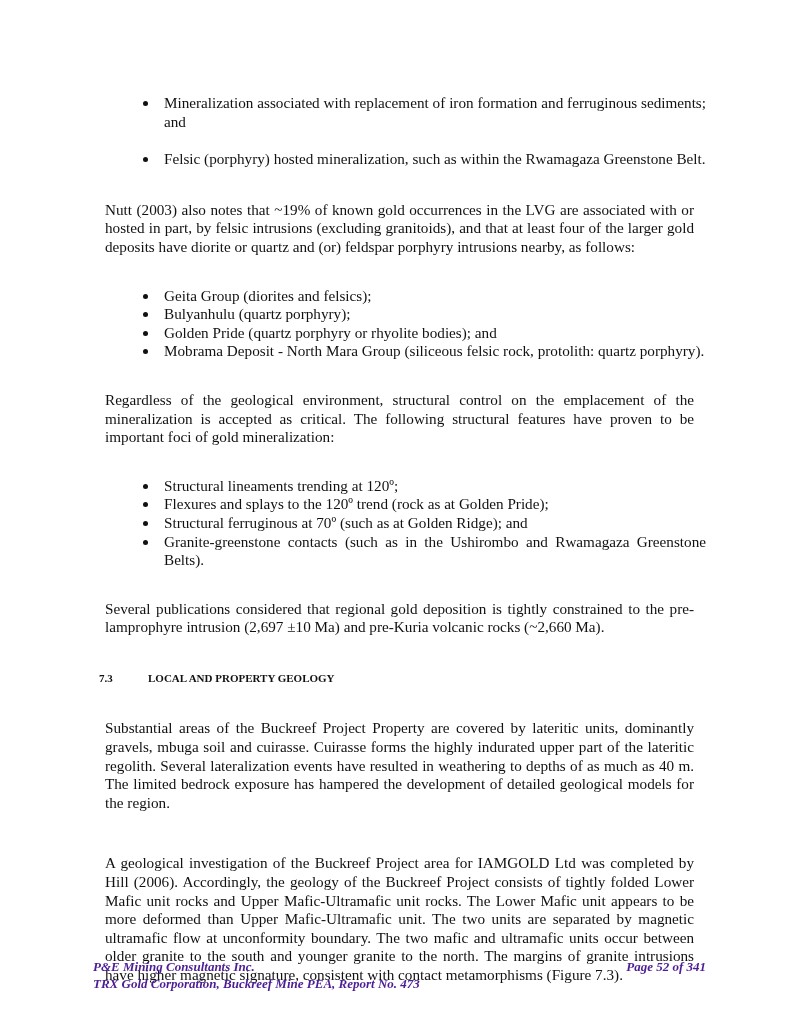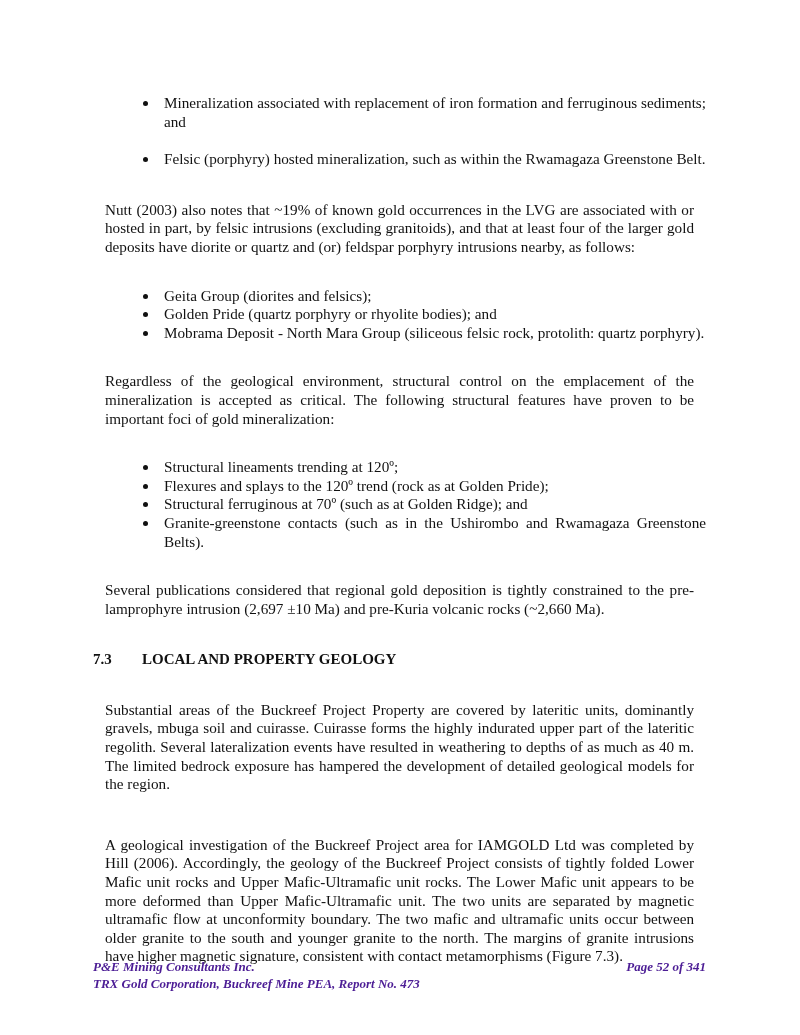--- a/index.html
+++ b/index.html
@@ -11,21 +11,21 @@
   .content { position: absolute; left: 93px; width: 613px; top: 94px; }
   p.body { margin: 12px; text-align: justify; }
   ul.bullets { list-style: none; margin: 0; padding: 0; }
   ul.bullets li { position: relative; padding-left: 71px; text-align: justify; }
   ul.bullets li .dot {
     position: absolute; left: 50px; top: 7px; width: 5px; height: 5px; border-radius: 50%; background: #111;
   }
   ul.spaced li + li { margin-top: 19px; }
   .gap-18 { height: 18px; }
   .gap-20 { height: 20px; }
-  .heading { font-weight: bold; display: flex; font-size: 15px; }
+  .heading { font-weight: bold; display: flex; font-size: 11px; margin-left: 6px; }
   .heading .num { width: 49px; }
   .footer {
     position: absolute; left: 93px; width: 613px; top: 958px;
     font-style: italic; font-size: 13px; line-height: 17px; color: #4c1d95; font-weight: bold;
   }
   .footer .row { display: flex; justify-content: space-between; }
 </style>
 </head>
 <body>
 
@@ -36,20 +36,21 @@
       <li><span class="dot"></span><span>Mineralization associated with replacement of iron formation and ferruginous sediments; and</span></li>
       <li><span class="dot"></span><span>Felsic (porphyry) hosted mineralization, such as within the Rwamagaza Greenstone Belt.</span></li>
     </ul>
 
     <div class="gap-20"></div>
     <p class="body">Nutt (2003) also notes that ~19% of known gold occurrences in the LVG are associated with or hosted in part, by felsic intrusions (excluding granitoids), and that at least four of the larger gold deposits have diorite or quartz and (or) feldspar porphyry intrusions nearby, as follows:</p>
     <div class="gap-18"></div>
 
     <ul class="bullets">
       <li><span class="dot"></span><span>Geita Group (diorites and felsics);</span></li>
+      <li><span class="dot"></span><span>Bulyanhulu (quartz porphyry);</span></li>
       <li><span class="dot"></span><span>Golden Pride (quartz porphyry or rhyolite bodies); and</span></li>
       <li><span class="dot"></span><span>Mobrama Deposit - North Mara Group (siliceous felsic rock, protolith: quartz porphyry).</span></li>
     </ul>
 
     <div class="gap-18"></div>
     <p class="body">Regardless of the geological environment, structural control on the emplacement of the mineralization is accepted as critical. The following structural features have proven to be important foci of gold mineralization:</p>
     <div class="gap-18"></div>
 
     <ul class="bullets">
       <li><span class="dot"></span><span>Structural lineaments trending at 120º;</span></li>

